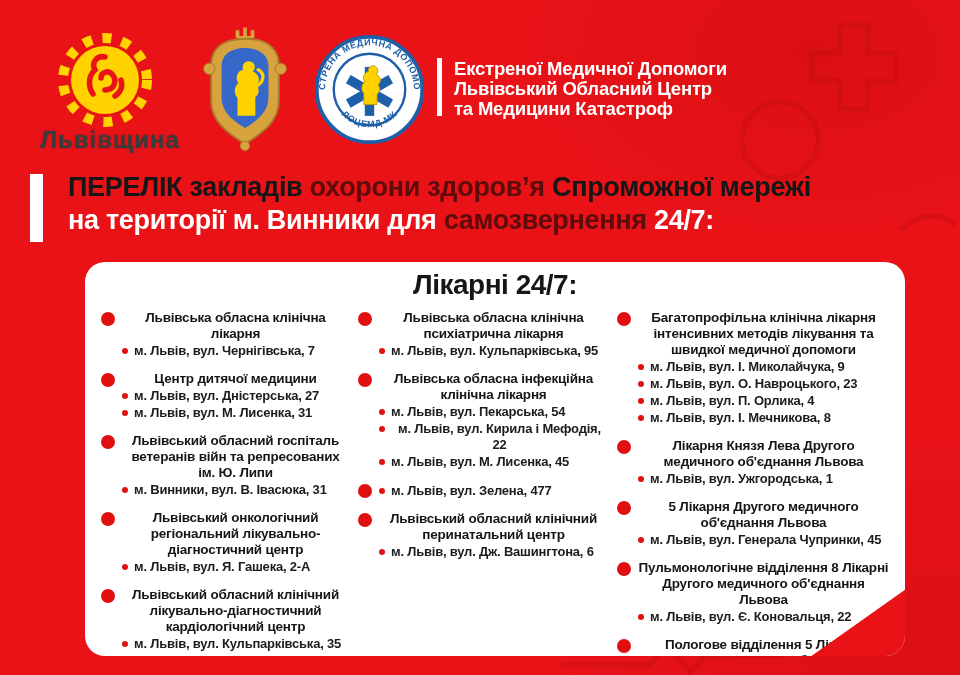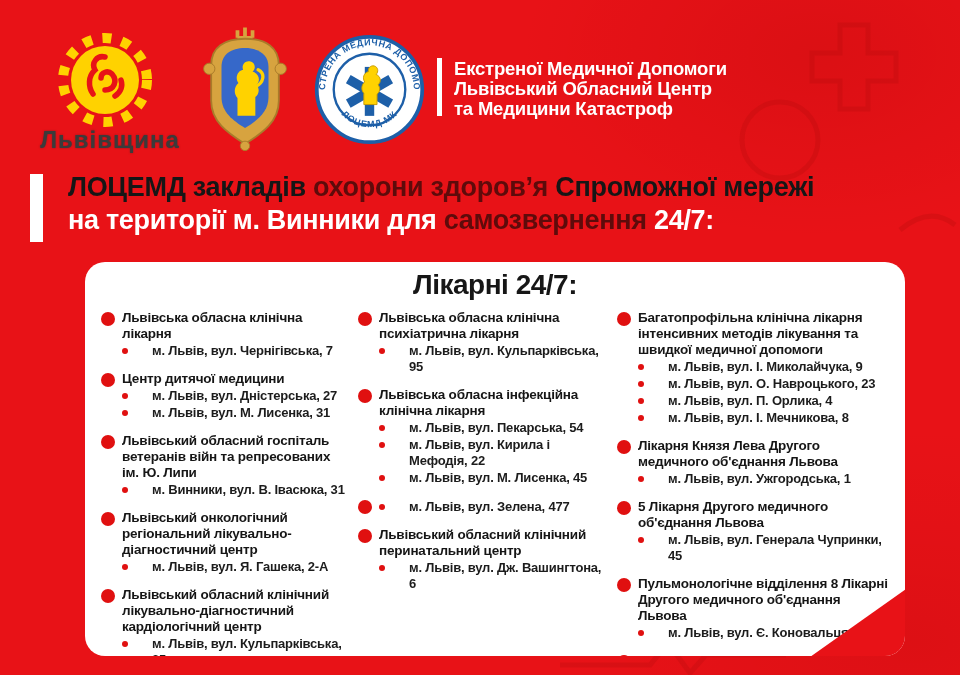--- a/index.html
+++ b/index.html
@@ -46,23 +46,23 @@
   
   .card{position:absolute;left:85px;top:262px;width:820px;height:394px;
     background:var(--card-bg);border-radius:20px;overflow:hidden;}
   .card-heading{margin-top:7px;text-align:center;font-size:28px;font-weight:800;
     color:var(--ink);letter-spacing:-.5px;}
   .cols{display:grid;grid-template-columns:248px 250px 272px;column-gap:9px;
     padding:9px 12px 0 16px;}
   .col{display:flex;flex-direction:column;gap:12px;}
   .item{display:flex;gap:7px;}
   .dot-lg{flex:none;width:14px;height:14px;border-radius:50%;background:var(--bullet-red);margin-top:2px;}
-  .item-body{flex:1;min-width:0;}
+  .item-body{flex:1;min-width:0;text-align:center;}
   .item-title{font-size:13.5px;line-height:16px;font-weight:800;color:var(--ink);letter-spacing:-.2px;}
-  .addr{display:flex;gap:24px;margin-top:1px;}
+  .addr{display:flex;gap:6px;margin-top:1px;}
   .dot-sm{flex:none;width:6px;height:6px;border-radius:50%;background:var(--bullet-red);margin-top:5px;}
   .addr-text{font-size:13px;line-height:16px;font-weight:700;color:#1c1c1c;letter-spacing:-.2px;}
   .corner-accent{position:absolute;right:-1px;bottom:-1px;width:96px;height:68px;
     background:var(--page-bg);clip-path:polygon(100% 0,100% 100%,0 100%);}
 </style>
 </head>
 <body>
 
 <div class="page">
 
@@ -126,21 +126,21 @@
 
   <div class="hdr-divider"></div>
   <div class="org-name">
     <div>Екстреної Медичної Допомоги</div>
     <div>Львівський Обласний Центр</div>
     <div>та Медицини Катастроф</div>
   </div>
 
   <div class="title-bar"></div>
   <div class="title-block">
-    <div><span class="seg ink">ЛОЦЕМД закладів </span><span class="seg darkred">охорони здоров’я </span><span class="seg ink">Спроможної мережі</span></div>
+    <div><span class="seg ink">ПЕРЕЛІК закладів </span><span class="seg darkred">охорони здоров’я </span><span class="seg ink">Спроможної мережі</span></div>
     <div><span class="seg white">на території м. Винники для </span><span class="seg darkred">самозвернення </span><span class="seg white">24/7:</span></div>
   </div>
 
   <div class="card">
     <div class="card-heading">Лікарні 24/7:</div>
     <div class="cols">
       <div class="col">
           <div class="item">
             <span class="dot-lg"></span>
             <div class="item-body">

